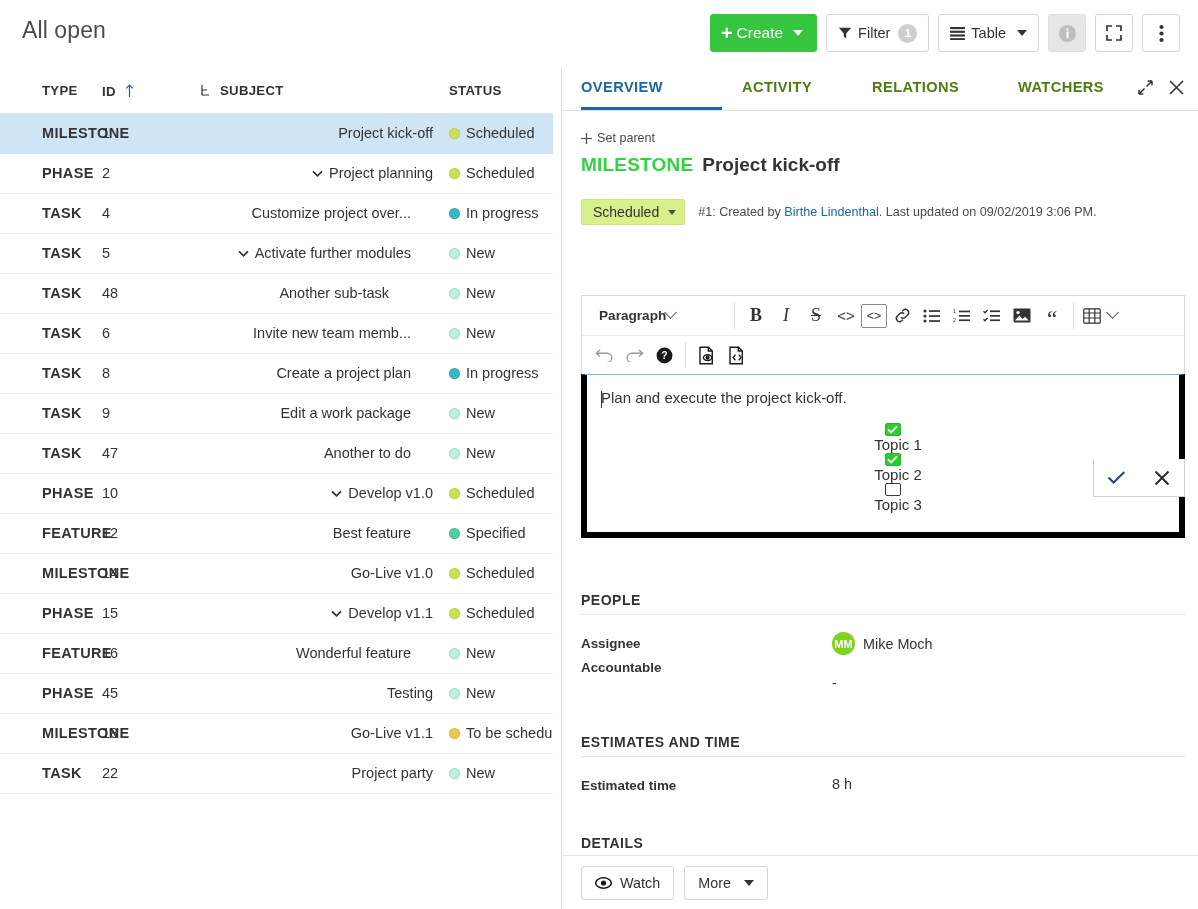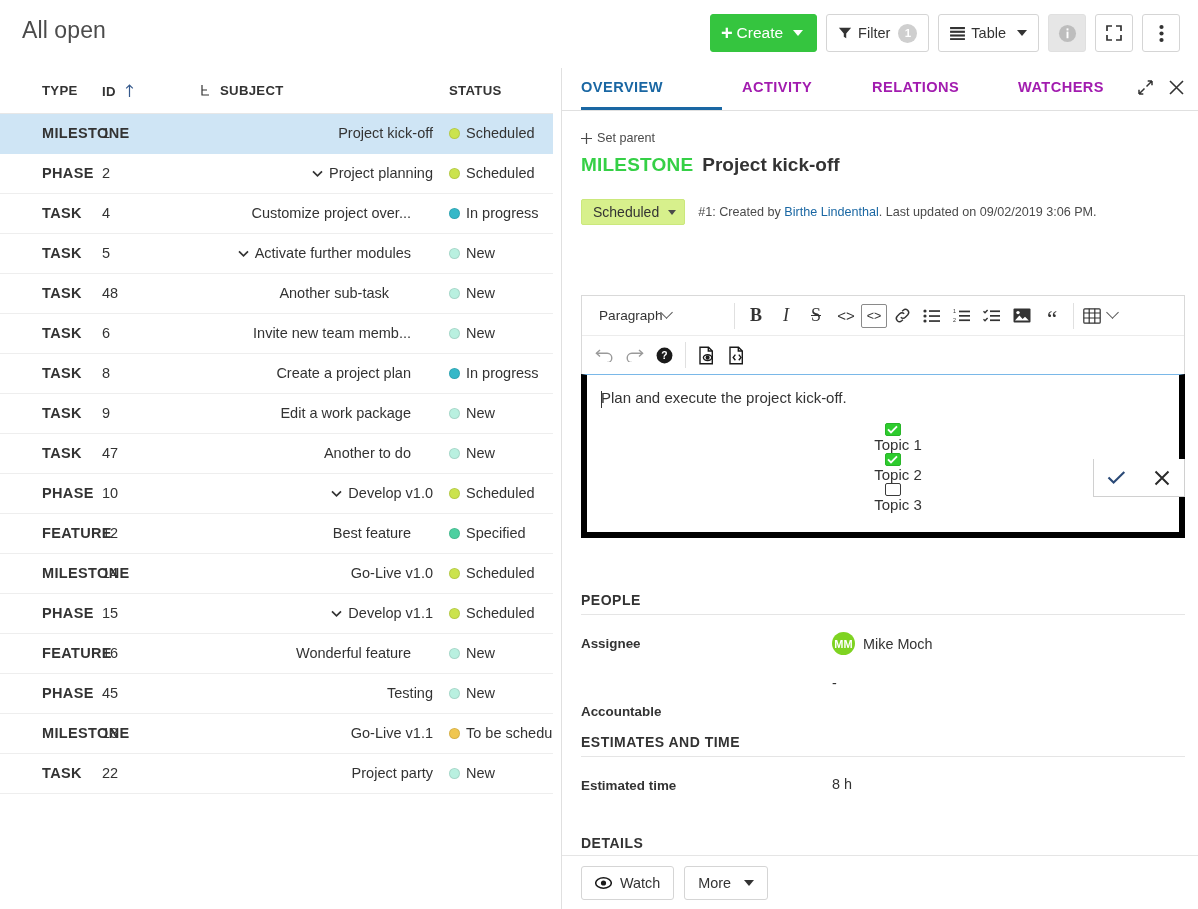--- a/index.html
+++ b/index.html
@@ -83,21 +83,21 @@
   #splitter-handle { position:absolute; left:562px; top:485px; width:5px; height:31px; background:#dfe2d9; border-radius:1px; }
 
   
   #right-pane {
     position:absolute; left:561px; top:68px; width:637px; height:841px;
     background:#fff; border-left:1px solid #e0e0e0;
   }
   #tabs { position:relative; height:43px; border-bottom:1px solid #e0e0e0; }
   .tab {
     position:absolute; top:11px; font-size:14.6px; font-weight:700; letter-spacing:.45px;
-    color:#a21caf; cursor:pointer;
+    color:#4d7c0f; cursor:pointer;
   }
   .tab.active { color:#1a67a3; }
   .tab-underline { position:absolute; height:3px; background:#1a67a3; bottom:0; }
   .panel-ico { position:absolute; top:11px; cursor:pointer; }
 
   #set-parent {
     position:absolute; left:19px; top:63px; font-size:12.6px; color:#4a4a4a;
     display:flex; align-items:center; gap:5px; cursor:pointer;
   }
   #wp-heading { position:absolute; left:19px; top:86px; display:flex; align-items:baseline; gap:9px; }
@@ -123,21 +123,21 @@
   #ed-toolbar { border:1px solid #d9d9d9; background:#fff; border-bottom:none; }
   .ed-row { display:flex; align-items:center; height:39px; padding:0 7px; }
   .ed-row.r2 { border-top:1px solid #ececec; }
   .ed-sep { width:1px; height:26px; background:#e0e0e0; margin:0 6px; }
   .ed-btn {
     width:30px; height:30px; display:flex; align-items:center; justify-content:center;
     cursor:pointer; color:#333; font-size:15px;
   }
   #para-select {
     display:flex; align-items:center; 
-    width:139px; height:30px; padding:0 8px 0 10px; font-size:13.6px; color:#333; cursor:pointer;
+    width:139px; height:30px; padding:0 8px 0 10px; font-size:13.6px; color:#333; cursor:pointer;font-weight:bold;
   }
   .chev-sm { width:9px;height:9px;border-right:1.6px solid #555;border-bottom:1.6px solid #555;transform:rotate(45deg); position:relative; top:-3px;}
   .ed-btn.boxed { border:1px solid #8a8a8a; border-radius:2px; width:26px; height:24px; }
   #ed-body {
     border:6px solid #000000; border-top:1px solid #7ab8e8; background:#fff;
     min-height:164px; padding:14px 16px 10px 14px; position:relative;
   }
   #ed-caret { position:absolute; left:14px; top:16px; width:1px; height:17px; background:#333; }
   #ed-text { font-size:15px; color:#333; }
   ul.todo { list-style:none; margin:17px 0 0 0; padding:0 0 0 32px; }
@@ -580,21 +580,21 @@
 
     <div class="sec-title" style="left:19px; top:524px;">PEOPLE</div>
     <div class="sec-rule" style="left:19px; top:546px; width:604px;"></div>
 
     <div class="attr-label" style="top:568px;">Assignee</div>
     <div class="attr-val" style="top:564px;">
       <span class="avatar">MM</span>
       <span>Mike Moch</span>
     </div>
 
-    <div class="attr-label" style="top:636px;">Accountable</div>
+    <div class="attr-label" style="top:592px;">Accountable</div>
     <div class="attr-val" style="top:607px;">-</div>
 
     <div class="sec-title" style="left:19px; top:666px;">ESTIMATES AND TIME</div>
     <div class="sec-rule" style="left:19px; top:688px; width:604px;"></div>
 
     <div class="attr-label" style="top:710px;">Estimated time</div>
     <div class="attr-val" style="top:708px;">8 h</div>
 
     <div class="sec-title" style="left:19px; top:767px;">DETAILS</div>
     <div class="sec-rule" style="left:19px; top:789px; width:604px;"></div>

